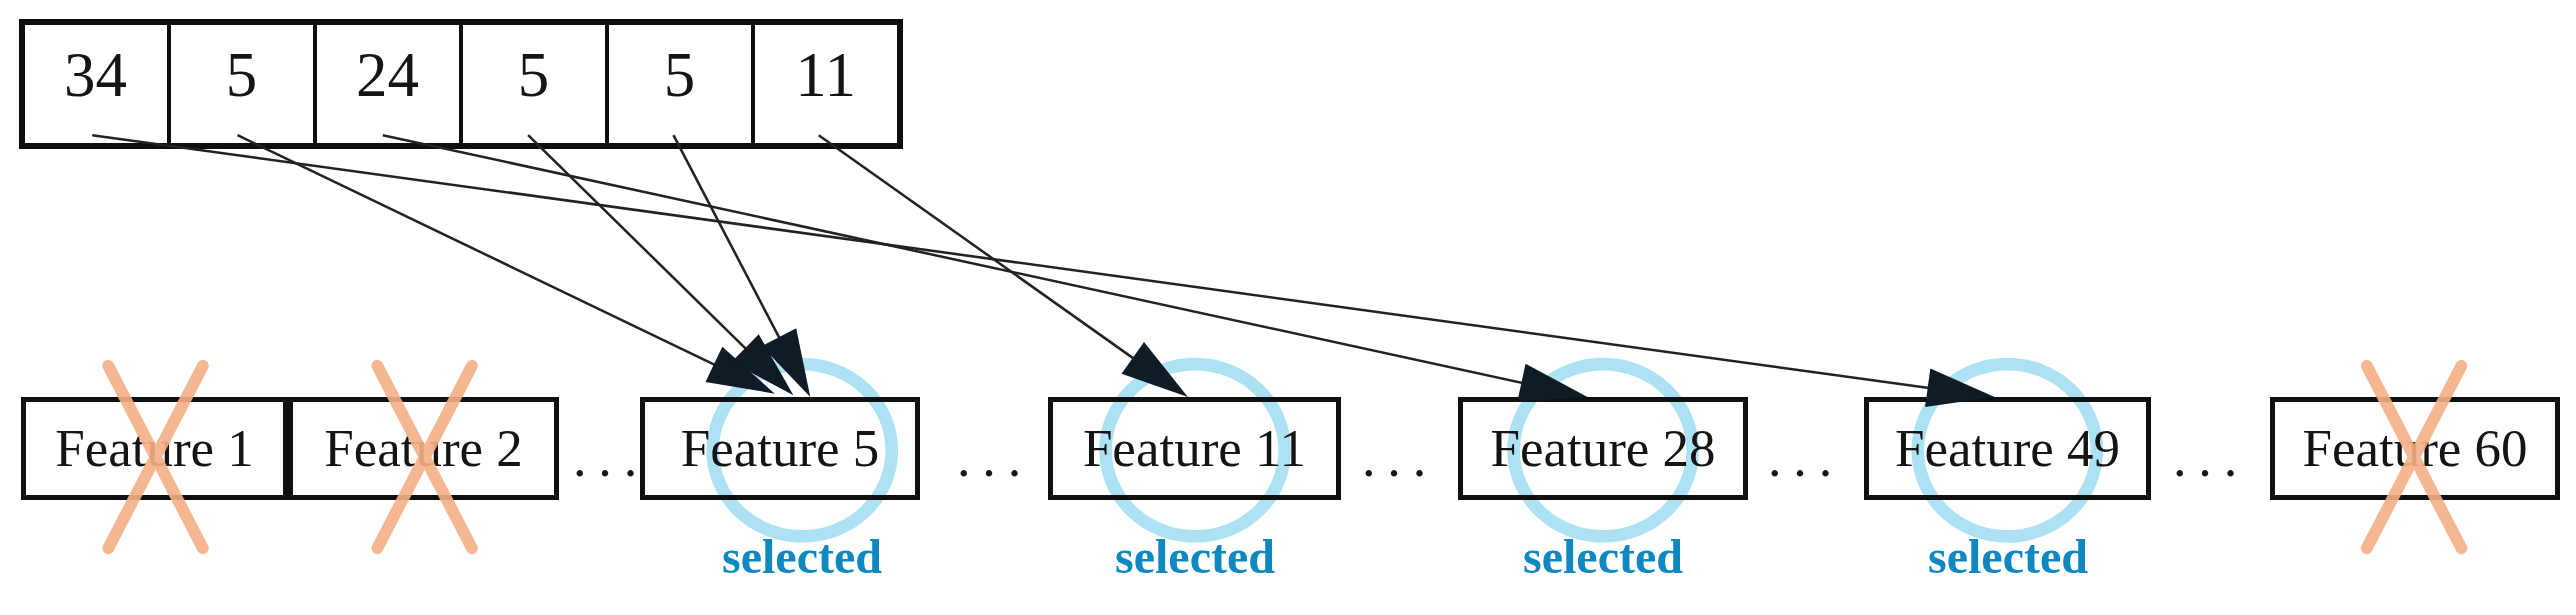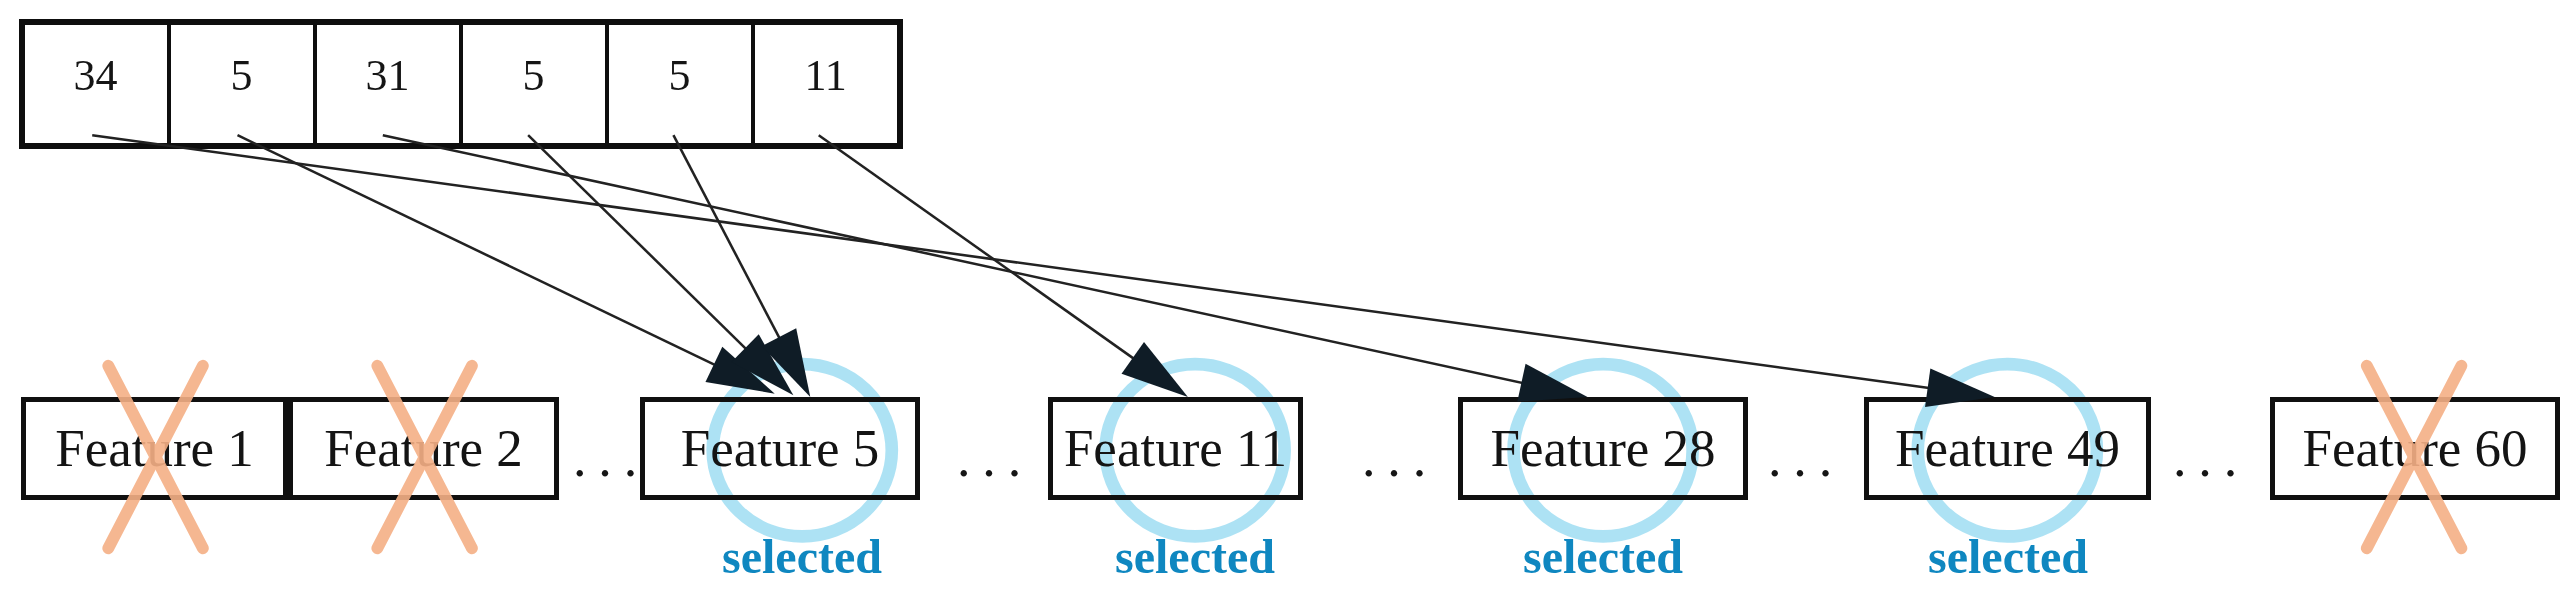--- a/index.html
+++ b/index.html
@@ -13,21 +13,21 @@
   #layer-over  { z-index: 3; }
   .dom-layer { position: absolute; left: 0; top: 0; width: 2576px; height: 615px; z-index: 2; }
 
   
   .index-array {
     position: absolute; left: 18.6px; top: 19.4px; width: 872px; height: 118px;
     border: 6px solid #0e0e0e; box-sizing: content-box; display: flex; background: #ffffff;
   }
   .index-cell {
     flex: 1 1 0; display: flex; align-items: center; justify-content: center;
-    border-right: 4.2px solid #0e0e0e; font-size: 44px; color: #151515; line-height: 1;
+    border-right: 4.2px solid #0e0e0e; font-size: 63px; color: #151515; line-height: 1;
     padding-bottom: 17px;
   }
   .index-cell:last-child { border-right: none; }
 
   
   .feature-box {
     position: absolute; top: 397px; height: 103px; box-sizing: border-box;
     border: 5px solid #101010; display: flex; align-items: center; justify-content: center;
     font-size: 53px; color: #141414; line-height: 1; white-space: nowrap;
   }
@@ -49,37 +49,37 @@
       <ellipse cx="948.5" cy="533" rx="106" ry="102" fill="none" stroke="#a9e0f3" stroke-width="15" opacity="0.95"></ellipse>
       <ellipse cx="1413.5" cy="533" rx="106" ry="102" fill="none" stroke="#a9e0f3" stroke-width="15" opacity="0.95"></ellipse>
       <ellipse cx="1896.5" cy="533" rx="106" ry="102" fill="none" stroke="#a9e0f3" stroke-width="15" opacity="0.95"></ellipse>
       <ellipse cx="2375" cy="533" rx="106" ry="102" fill="none" stroke="#a9e0f3" stroke-width="15" opacity="0.95"></ellipse>
     </svg>
 
   <div class="dom-layer">
     <div class="index-array" id="index-array">
         <div class="index-cell">34</div>
         <div class="index-cell">5</div>
-        <div class="index-cell">31</div>
+        <div class="index-cell">24</div>
         <div class="index-cell">5</div>
         <div class="index-cell">5</div>
         <div class="index-cell">11</div>
       </div>
     <div id="feature-row">
         <div class="feature-box" style="left: 21px; width: 267px;">
           <span>Feature 1</span>
         </div>
         <div class="feature-box" style="left: 288px; width: 271px;">
           <span>Feature 2</span>
         </div>
         <div class="feature-box" style="left: 624px; width: 280px; margin-left: 16px;">
           <span>Feature 5</span>
         </div>
         <div class="selected-label" style="left: 802px; color: rgb(15, 135, 192);">selected</div>
-        <div class="feature-box" style="left: 1048px; width: 255px;">
+        <div class="feature-box" style="left: 1048px; width: 293px;">
           <span>Feature 11</span>
         </div>
         <div class="selected-label" style="left: 1195px; color: rgb(15, 135, 192);">selected</div>
         <div class="feature-box" style="left: 1458px; width: 290px;">
           <span>Feature 28</span>
         </div>
         <div class="selected-label" style="left: 1603px; color: rgb(15, 135, 192);">selected</div>
         <div class="feature-box" style="left: 1864px; width: 287px;">
           <span>Feature 49</span>
         </div>

